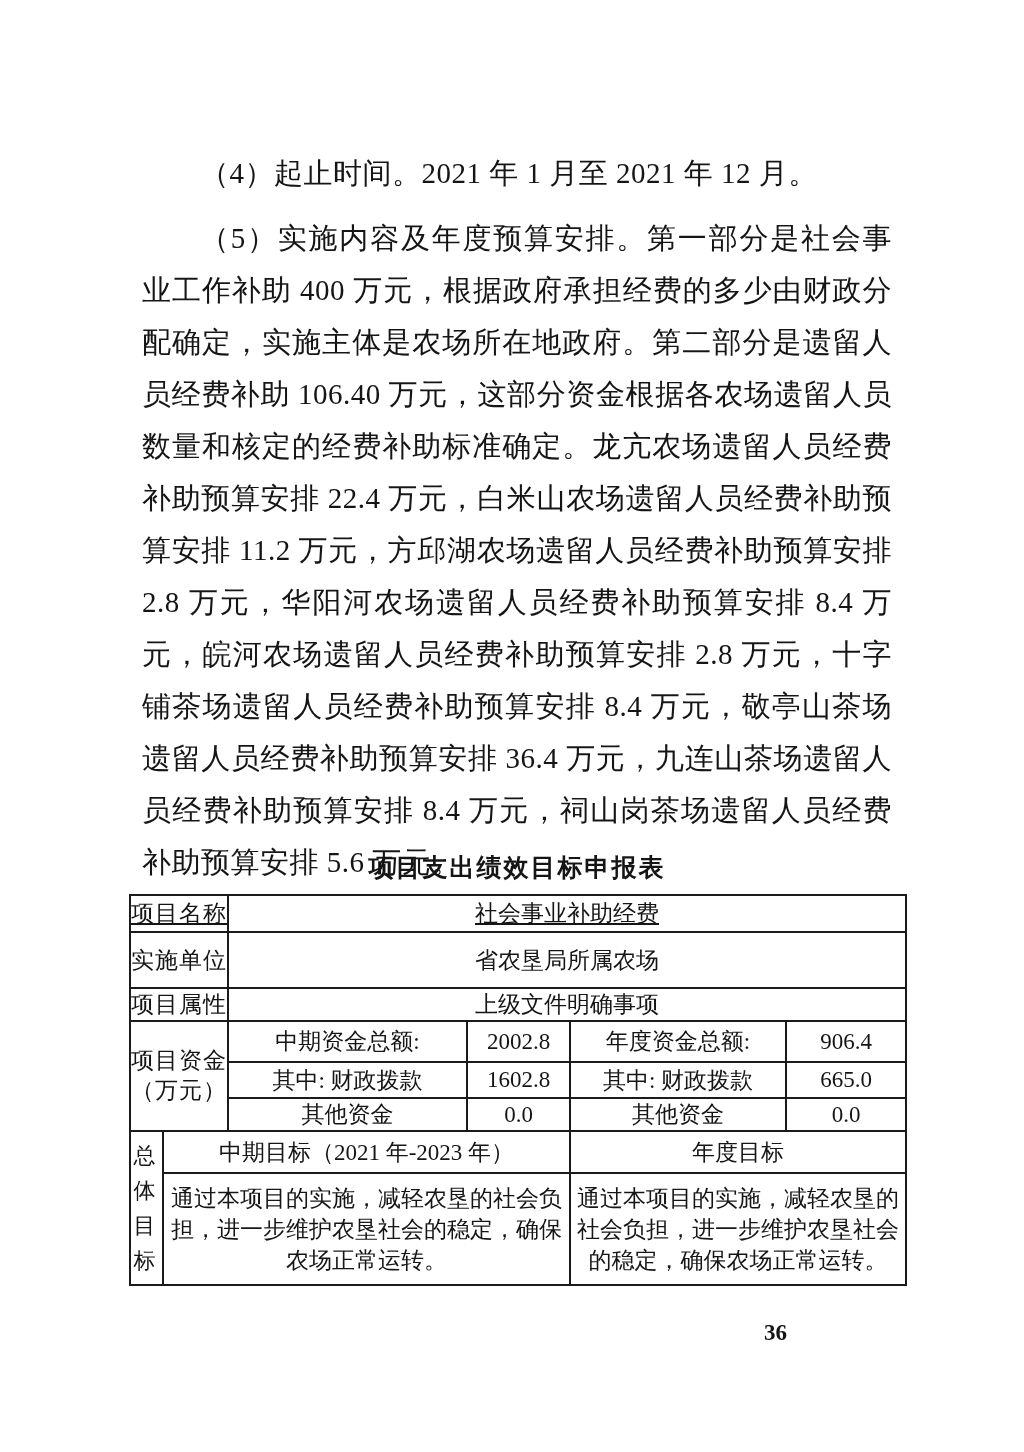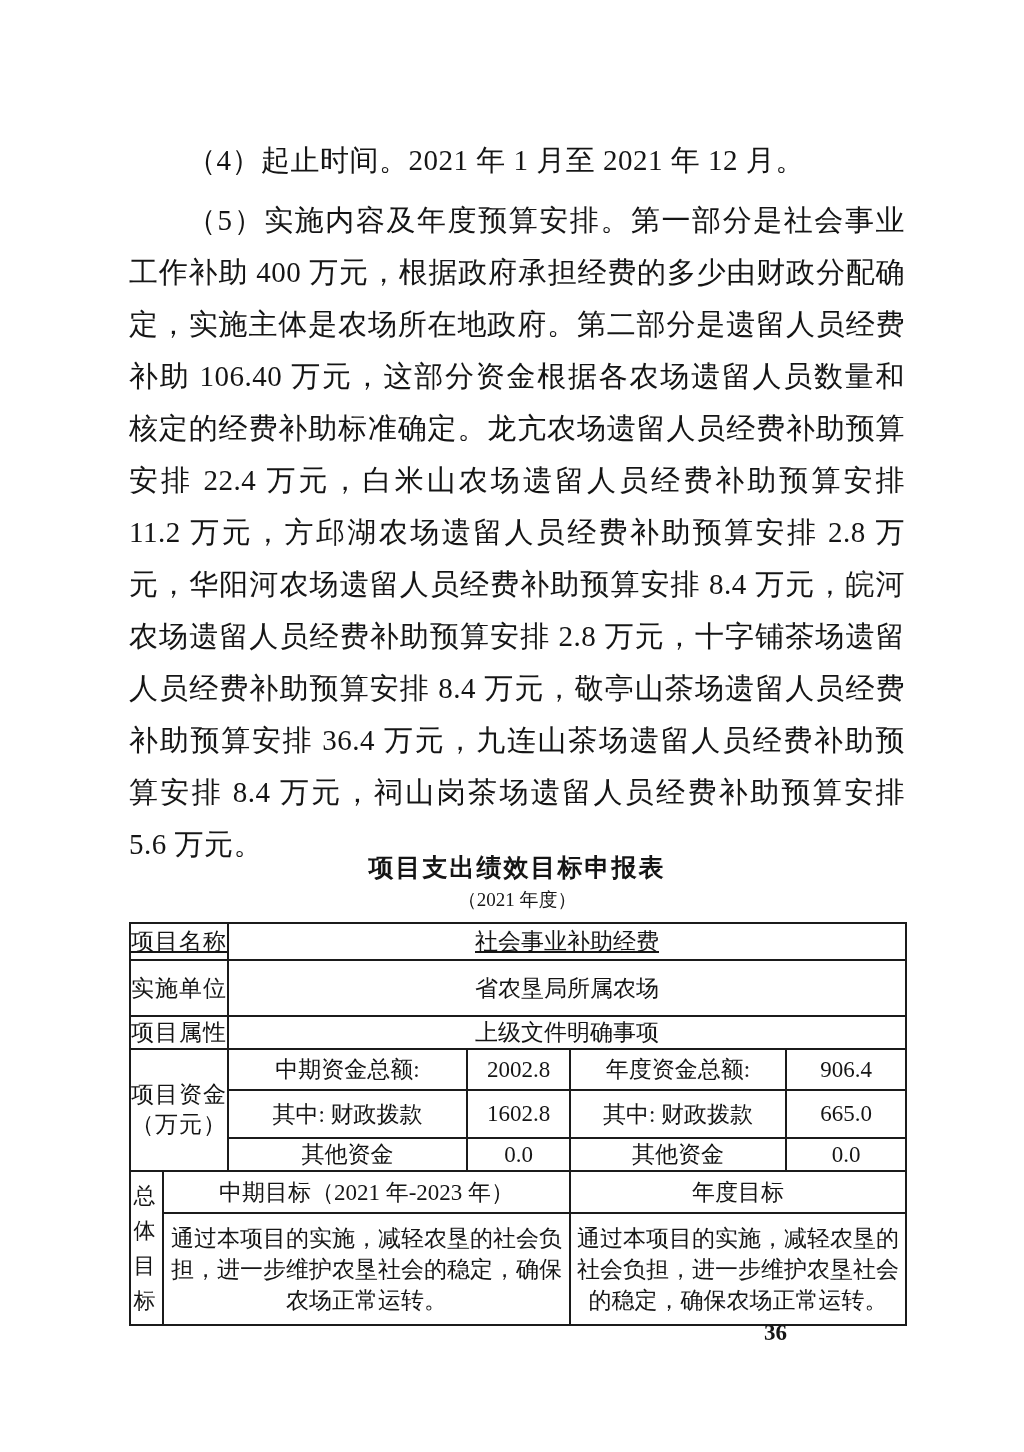--- a/index.html
+++ b/index.html
@@ -10,21 +10,21 @@
     font-family: "Liberation Serif", "DejaVu Serif", serif;
     position: relative;
     overflow: hidden;
   }
   .para-block {
     position: absolute;
     left: 129px; top: 134px;
     width: 776px;
   }
   .para {
-    margin: 0;
+    margin: 13px;
     font-size: 29px;
     line-height: 52px;
     text-align: justify;
     text-indent: 2em;
     letter-spacing: 0.5px;
   }
   .para + .para { margin-top: 8px; }
   .report-block {
     position: absolute;
     left: 129px; top: 850px;
@@ -93,21 +93,20 @@
 </head>
 <body>
 
 <div class="para-block">
   <p class="para">（4）起止时间。2021 年 1 月至 2021 年 12 月。</p>
   <p class="para">（5）实施内容及年度预算安排。第一部分是社会事业工作补助 400 万元，根据政府承担经费的多少由财政分配确定，实施主体是农场所在地政府。第二部分是遗留人员经费补助 106.40 万元，这部分资金根据各农场遗留人员数量和核定的经费补助标准确定。龙亢农场遗留人员经费补助预算安排 22.4 万元，白米山农场遗留人员经费补助预算安排 11.2 万元，方邱湖农场遗留人员经费补助预算安排 2.8 万元，华阳河农场遗留人员经费补助预算安排 8.4 万元，皖河农场遗留人员经费补助预算安排 2.8 万元，十字铺茶场遗留人员经费补助预算安排 8.4 万元，敬亭山茶场遗留人员经费补助预算安排 36.4 万元，九连山茶场遗留人员经费补助预算安排 8.4 万元，祠山岗茶场遗留人员经费补助预算安排 5.6 万元。</p>
 </div>
 
 <div class="report-block">
   <h1 class="report-title">项目支出绩效目标申报表</h1>
-  <div class="report-subtitle">（2021 年度）</div>
 
   <table class="report">
     <colgroup>
       <col style="width:33px">
       <col style="width:65px">
       <col style="width:239px">
       <col style="width:103px">
       <col style="width:216px">
       <col style="width:120px">
     </colgroup>
@@ -127,21 +126,21 @@
       <tr style="height:41px;">
         <td class="lbl funds-label" colspan="2" rowspan="3">
           <span>项目资金</span>
           <span>（万元）</span>
         </td>
         <td class="desc-left">中期资金总额:</td>
         <td class="num">2002.8</td>
         <td class="desc-left">年度资金总额:</td>
         <td class="num">906.4</td>
       </tr>
-      <tr style="height:48px;">
+      <tr style="height:36px;">
         <td class="desc-center">其中: 财政拨款</td>
         <td class="num">1602.8</td>
         <td class="desc-center">其中: 财政拨款</td>
         <td class="num">665.0</td>
       </tr>
       <tr style="height:26px;">
         <td class="desc-center">其他资金</td>
         <td class="num">0.0</td>
         <td class="desc-center">其他资金</td>
         <td class="num">0.0</td>

